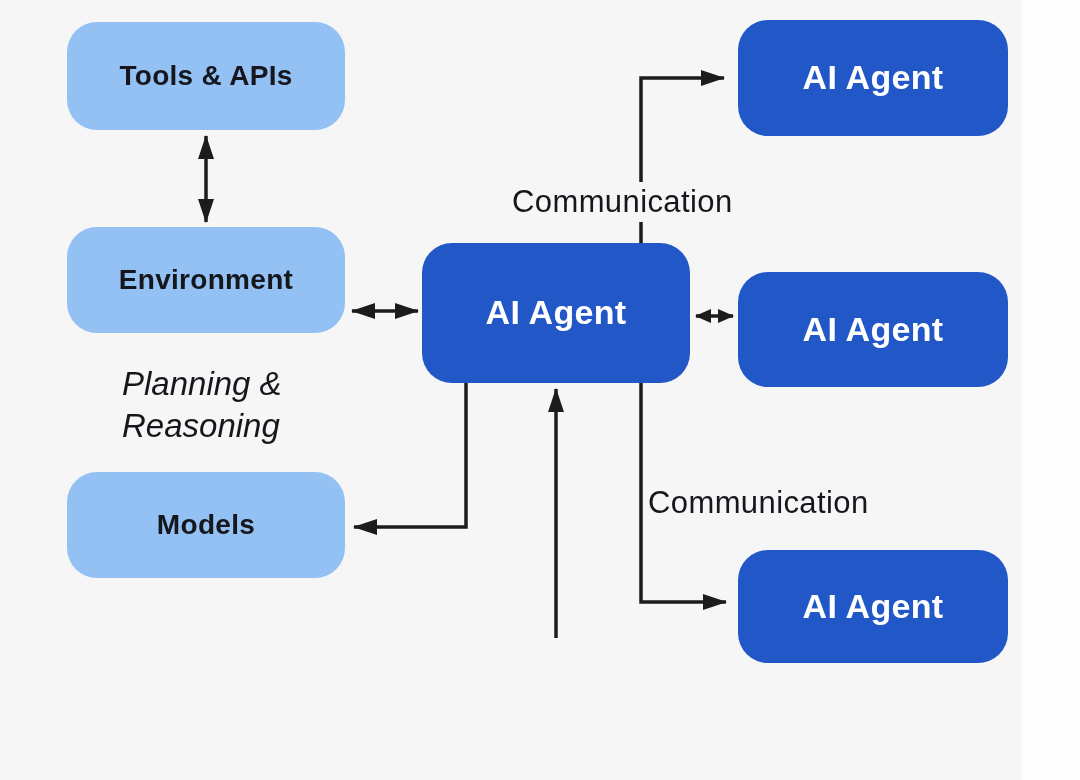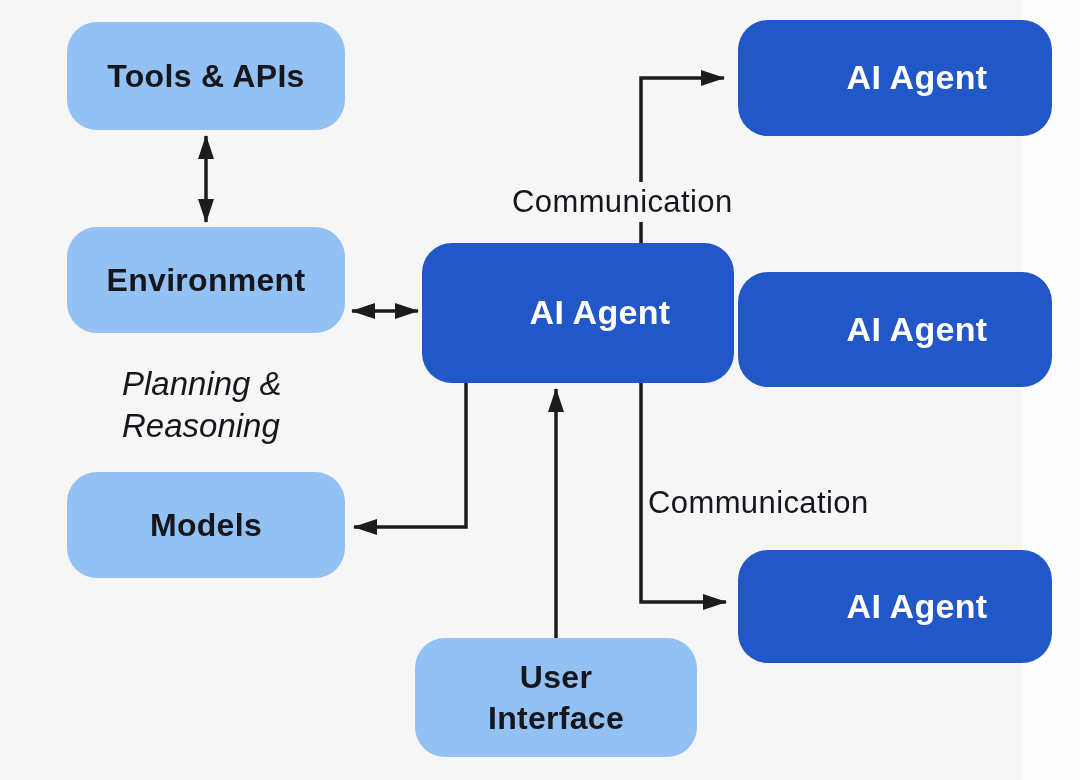--- a/index.html
+++ b/index.html
@@ -43,26 +43,26 @@
     display:flex; align-items:center; justify-content:center;
     text-align:center;
     border-radius:30px;
     white-space:pre-line;
     line-height:1.27;
     letter-spacing:0.3px;
   }
   .node.light{
     background:var(--node-light);
     color:var(--node-light-text);
-    font-size:32px; font-weight:600;
+    font-size:28px; font-weight:600;
   }
   .node.dark{
     background:var(--node-dark);
     color:var(--node-dark-text);
-    font-size:34px; font-weight:700;padding-left:44px;
+    font-size:34px; font-weight:700;
   }
   .note{
     position:absolute;
     color:var(--node-light-text);
     white-space:pre-line;
   }
   .planning{
     left:122px; top:363px;
     font-size:33px; font-weight:500;
     line-height:1.26;
@@ -117,22 +117,20 @@
     <path d="M641,243 L641,78 L724,78" marker-end="url(#ah)"></path>
     <path d="M641,383 L641,602 L726,602" marker-end="url(#ah)"></path>
   </svg>
 
   <div class="node light n-tools">Tools &amp; APIs</div>
 
   <div class="node light n-models">Models</div>
 
   <div class="node light n-environment">Environment</div>
 
-  <div class="node light n-ui">User
-Interface</div>
 
   <div class="node dark n-agent-c">AI Agent</div>
 
   <div class="node dark n-agent-tr">AI Agent</div>
 
   <div class="node dark n-agent-mr">AI Agent</div>
 
   <div class="node dark n-agent-br">AI Agent</div>
 
   <div class="note planning">Planning &amp;

